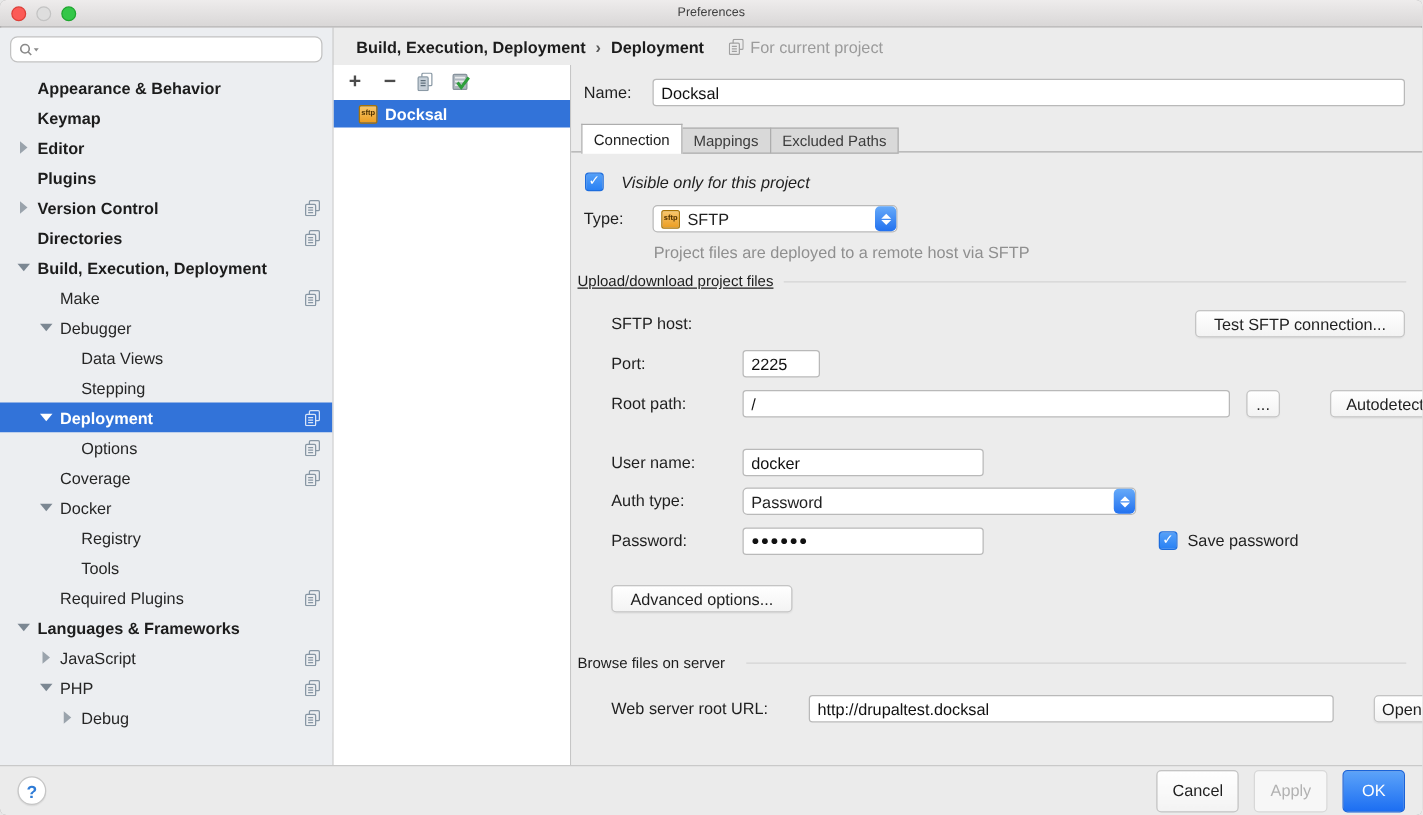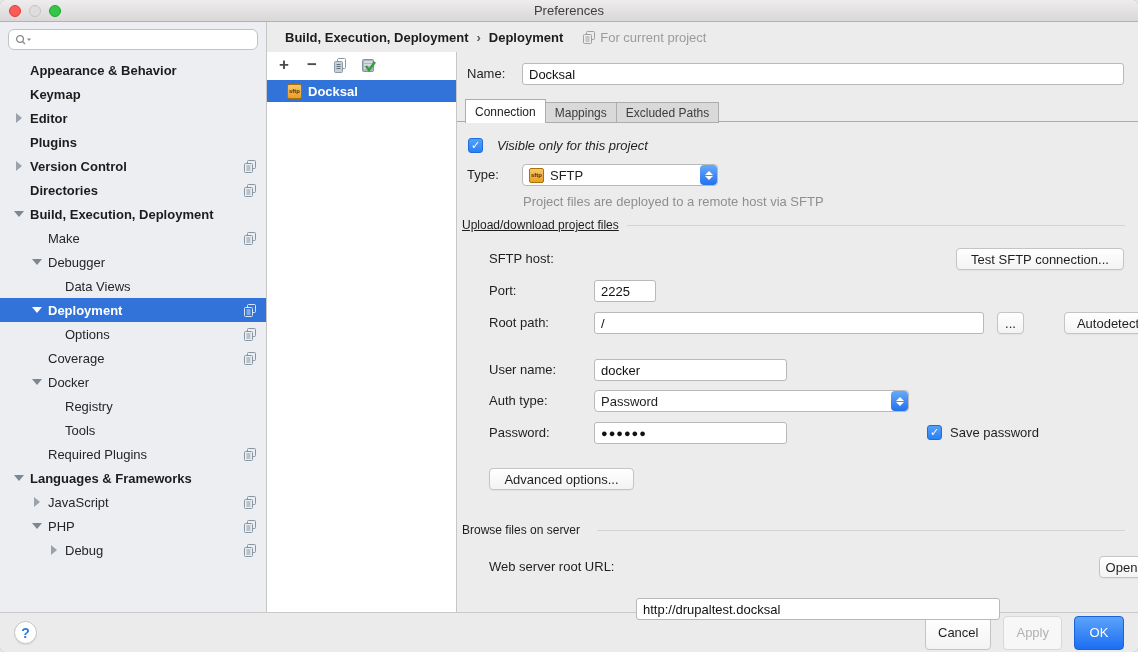--- a/index.html
+++ b/index.html
@@ -5,21 +5,21 @@
   * { margin:0; padding:0; box-sizing:border-box; }
   html,body { width:1138px; height:652px; }
   body { font-family:"Liberation Sans", sans-serif; font-size:13px; color:#1f1f1f; background:#e8e8e8; }
 
   .window { position:relative; width:1138px; height:652px; border-radius:5px; overflow:hidden;
             background:#ececec; box-shadow:0 0 0 1px #9a9a9a inset; display:flex; flex-direction:column; }
 
   
   .titlebar { height:22px; flex:0 0 22px; background:linear-gradient(#eeecec,#d9d7d7);
               border-bottom:1px solid #b3b1b1; position:relative; display:flex; align-items:center; justify-content:center; }
-  .titlebar .title { font-size:13px; color:#3f3f3f; }
+  .titlebar .title { font-size:10px; color:#3f3f3f; }
   .traffic { position:absolute; left:9px; top:5px; display:flex; gap:8px; }
   .light { width:12px; height:12px; border-radius:50%; }
   .light.red   { background:#fc5b57; border:1px solid #dd3f38; }
   .light.gray  { background:#dedede; border:1px solid #c3c3c3; }
   .light.green { background:#33c748; border:1px solid #1ea62f; }
 
   
   .main { flex:1; display:flex; min-height:0; }
 
   
@@ -217,20 +217,25 @@
           <div class="tree-row lvl1">
     <span class="arrow expanded"></span>
     <span class="label">Debugger</span>
     <span class="badge" style="visibility: hidden;"></span>
   </div>
           <div class="tree-row lvl2">
     <span class="arrow none"></span>
     <span class="label">Data Views</span>
     <span class="badge" style="visibility: hidden;"></span>
   </div>
+          <div class="tree-row lvl2">
+    <span class="arrow none"></span>
+    <span class="label">Stepping</span>
+    <span class="badge" style="visibility: hidden;"></span>
+  </div>
           <div class="tree-row lvl1 bold selected">
     <span class="arrow expanded"></span>
     <span class="label">Deployment</span>
     <span class="badge">
               <svg class="badge-svg" width="12" height="13" viewBox="0 0 12 13">
     <rect x="3.5" y="0.5" width="8" height="8" rx="1" fill="none" stroke="currentColor"></rect>
     <rect class="front" x="0.5" y="3.5" width="8" height="9" rx="1" stroke="currentColor"></rect>
     <line x1="2.5" y1="6" x2="6.5" y2="6" stroke="currentColor" stroke-width="1"></line>
     <line x1="2.5" y1="8" x2="6.5" y2="8" stroke="currentColor" stroke-width="1"></line>
     <line x1="2.5" y1="10" x2="6.5" y2="10" stroke="currentColor" stroke-width="1"></line>
@@ -448,21 +453,21 @@
           <input class="text-field" style="left: 137px; top: 370px; width: 193px; font-size: 11px; letter-spacing: 1px;" value="●●●●●●">
           <span class="checkbox" style="left:470px; top:373px;">✓</span>
           <span class="cb-label" style="left:493px; top:373px;">Save password</span>
 
           <button class="btn" style="left:32px; top:416px; width:145px;">Advanced options...</button>
 
           <span class="group-label" style="left:5px; top:471px;">Browse files on server</span>
           <span class="group-line" style="left:140px; right:13px; top:478px;"></span>
 
           <span class="flabel" style="left:32px; top:504px;">Web server root URL:</span>
-          <input class="text-field" style="left: 179px; top: 504px; width: 364px; margin-top: 42px;" value="http://drupaltest.docksal">
+          <input class="text-field" style="left: 190px; top: 504px; width: 420px;" value="http://drupaltest.docksal">
           <button class="btn" style="left:642px; top:504px; width:45px;">Open</button>
 
         </div>
       </div>
     </div>
   </div>
 
   <div class="footer">
     <span class="help-btn">?</span>
     <span class="spacer"></span>

